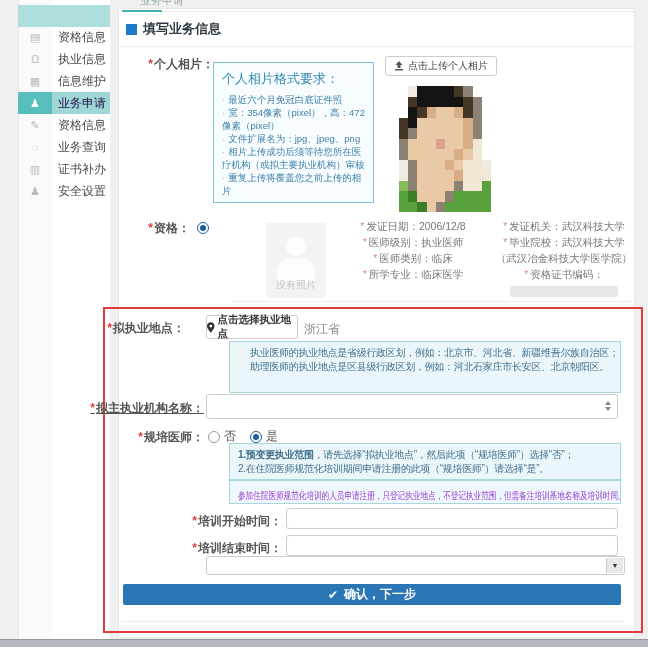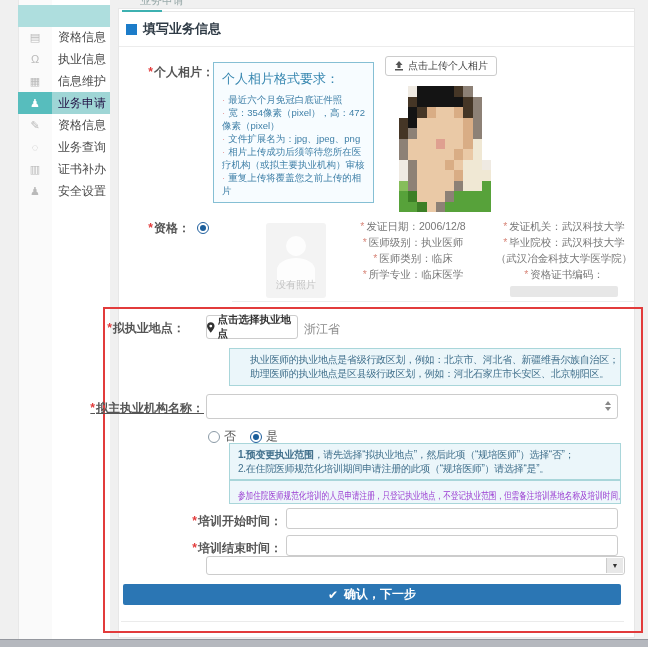--- a/index.html
+++ b/index.html
@@ -57,21 +57,21 @@
   .blurval{display:inline-block;width:108px;height:11px;background:#e7e7e7;border-radius:2px;vertical-align:middle;}
   .qual-divider{position:absolute;left:232px;top:301px;width:402px;height:1px;background:#ececec;}
 
   
   .redbox{position:absolute;left:103px;top:307px;width:540px;height:326px;border:2px solid #e23b3b;box-sizing:border-box;}
 
   .loc-btn{position:absolute;left:206px;top:315px;width:92px;height:24px;background:#fff;border:1px solid #ccc;border-radius:3px;box-sizing:border-box;display:flex;align-items:center;justify-content:center;gap:3px;font-size:10.5px;font-weight:bold;color:#333;cursor:pointer;}
   .loc-sel{position:absolute;left:304px;top:321px;font-size:12px;color:#888;}
 
   .ibox{position:absolute;background:#ebf6fa;border:1px solid #a9d6da;box-sizing:border-box;padding:4px 8px;font-size:10px;color:#41708c;line-height:14px;}
-  #loc-help{left:229px;top:348px;width:392px;height:38px;padding-left:20px;}
+  #loc-help{left:229px;top:341px;width:392px;height:52px;padding-left:20px;}
   #gp-help{left:229px;top:443px;width:392px;height:37px;}
   .hline{white-space:nowrap;letter-spacing:-0.3px;}
   .note-box{position:absolute;left:229px;top:480px;width:392px;height:24px;background:#eef7fb;border:1px solid #a9d6da;box-sizing:border-box;padding:4px 8px;overflow:hidden;}
   .note-box span{display:inline-block;font-size:10px;color:#9b3ed2;white-space:nowrap;transform:scaleX(0.76);transform-origin:0 50%;}
 
   .inp{position:absolute;background:#fff;border:1px solid #ccc;border-radius:3px;box-sizing:border-box;font-size:11px;color:#333;padding:0 5px;}
   .sel{position:absolute;background:#fff;border:1px solid #ccc;border-radius:3px;box-sizing:border-box;}
   .updown{position:absolute;right:6px;top:50%;margin-top:-6px;display:flex;flex-direction:column;gap:2px;}
   .arr-up{width:0;height:0;border-left:3px solid transparent;border-right:3px solid transparent;border-bottom:4px solid #888;}
   .arr-dn{width:0;height:0;border-left:3px solid transparent;border-right:3px solid transparent;border-top:4px solid #888;}
@@ -134,21 +134,21 @@
     </div>
   <div class="tab-underline"></div>
   <div class="tab-line"></div>
 
   <div class="page-header">
     <span class="blue-sq"></span>
     <span class="page-title">填写业务信息</span>
   </div>
   <div class="hdr-divider"></div>
 
-  <div class="lbl" style="left:118px;top:64px;width:96px;text-align:right;">
+  <div class="lbl" style="left:118px;top:56px;width:96px;text-align:right;">
     <span class="req">*</span><span>个人相片：</span>
   </div>
 
   <div class="fmt-box">
     <div class="fmt-title">个人相片格式要求：</div>
     <div id="req-list">
         <div class="req-item"><span class="req-bullet">·</span><span>最近六个月免冠白底证件照</span></div>
         <div class="req-item"><span class="req-bullet">·</span><span>宽：354像素（pixel），高：472像素（pixel）</span></div>
         <div class="req-item"><span class="req-bullet">·</span><span>文件扩展名为：jpg、jpeg、png</span></div>
         <div class="req-item"><span class="req-bullet">·</span><span>相片上传成功后须等待您所在医疗机构（或拟主要执业机构）审核</span></div>
@@ -332,20 +332,23 @@
   <div class="lbl" style="left:84px;top:400px;width:120px;text-decoration:underline;">
     <span class="req">*</span><span>拟主执业机构名称：</span>
   </div>
   <div class="sel" style="left:206px;top:394px;width:412px;height:25px;">
     <span class="updown">
         <span class="arr-up"></span>
         <span class="arr-dn"></span>
       </span>
   </div>
 
+  <div class="lbl" style="left:92px;top:429px;width:112px;">
+    <span class="req">*</span><span>规培医师：</span>
+  </div>
   <div class="gp-radios">
     <span class="radio"></span>
     <span>否</span>
     <span class="gap"></span>
     <span class="radio checked"></span>
     <span>是</span>
   </div>
 
   <div id="gp-help" class="ibox">
       <div class="hline"><b>1.预变更执业范围</b>，请先选择“拟执业地点”，然后此项（“规培医师”）选择“否”；</div>

